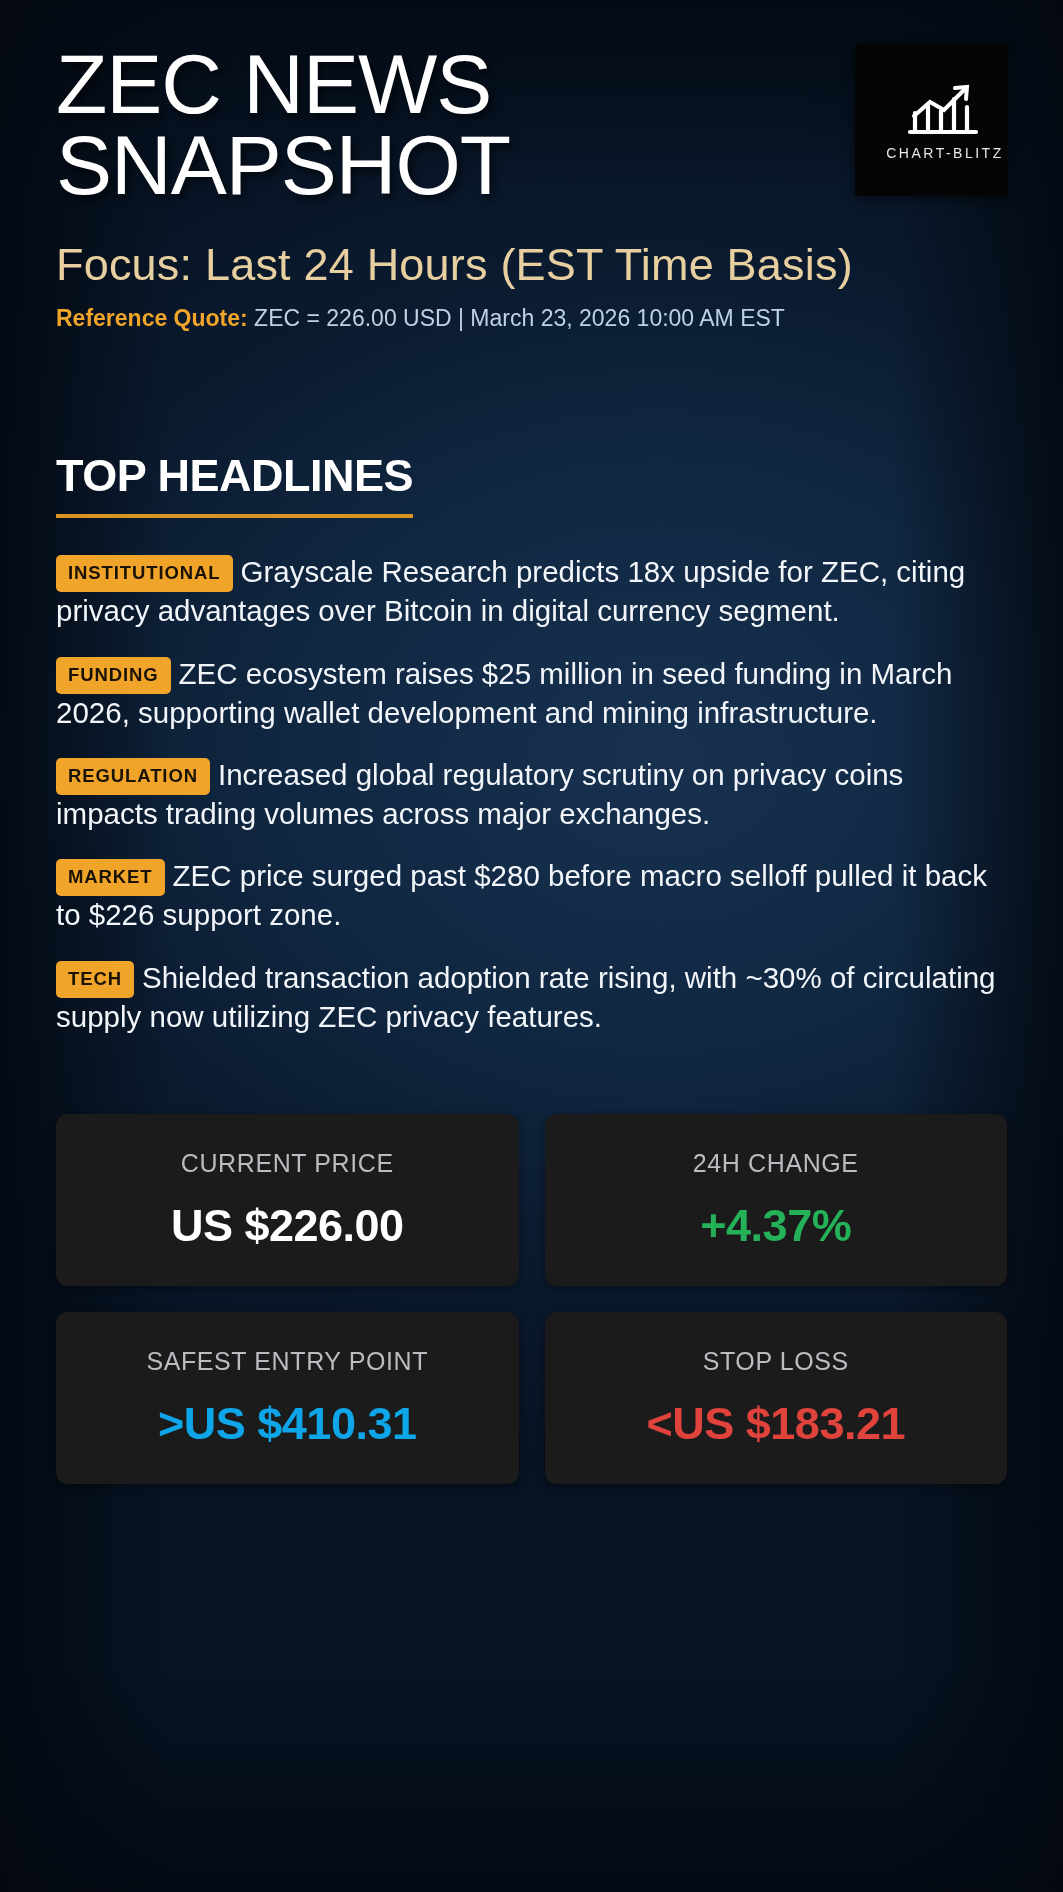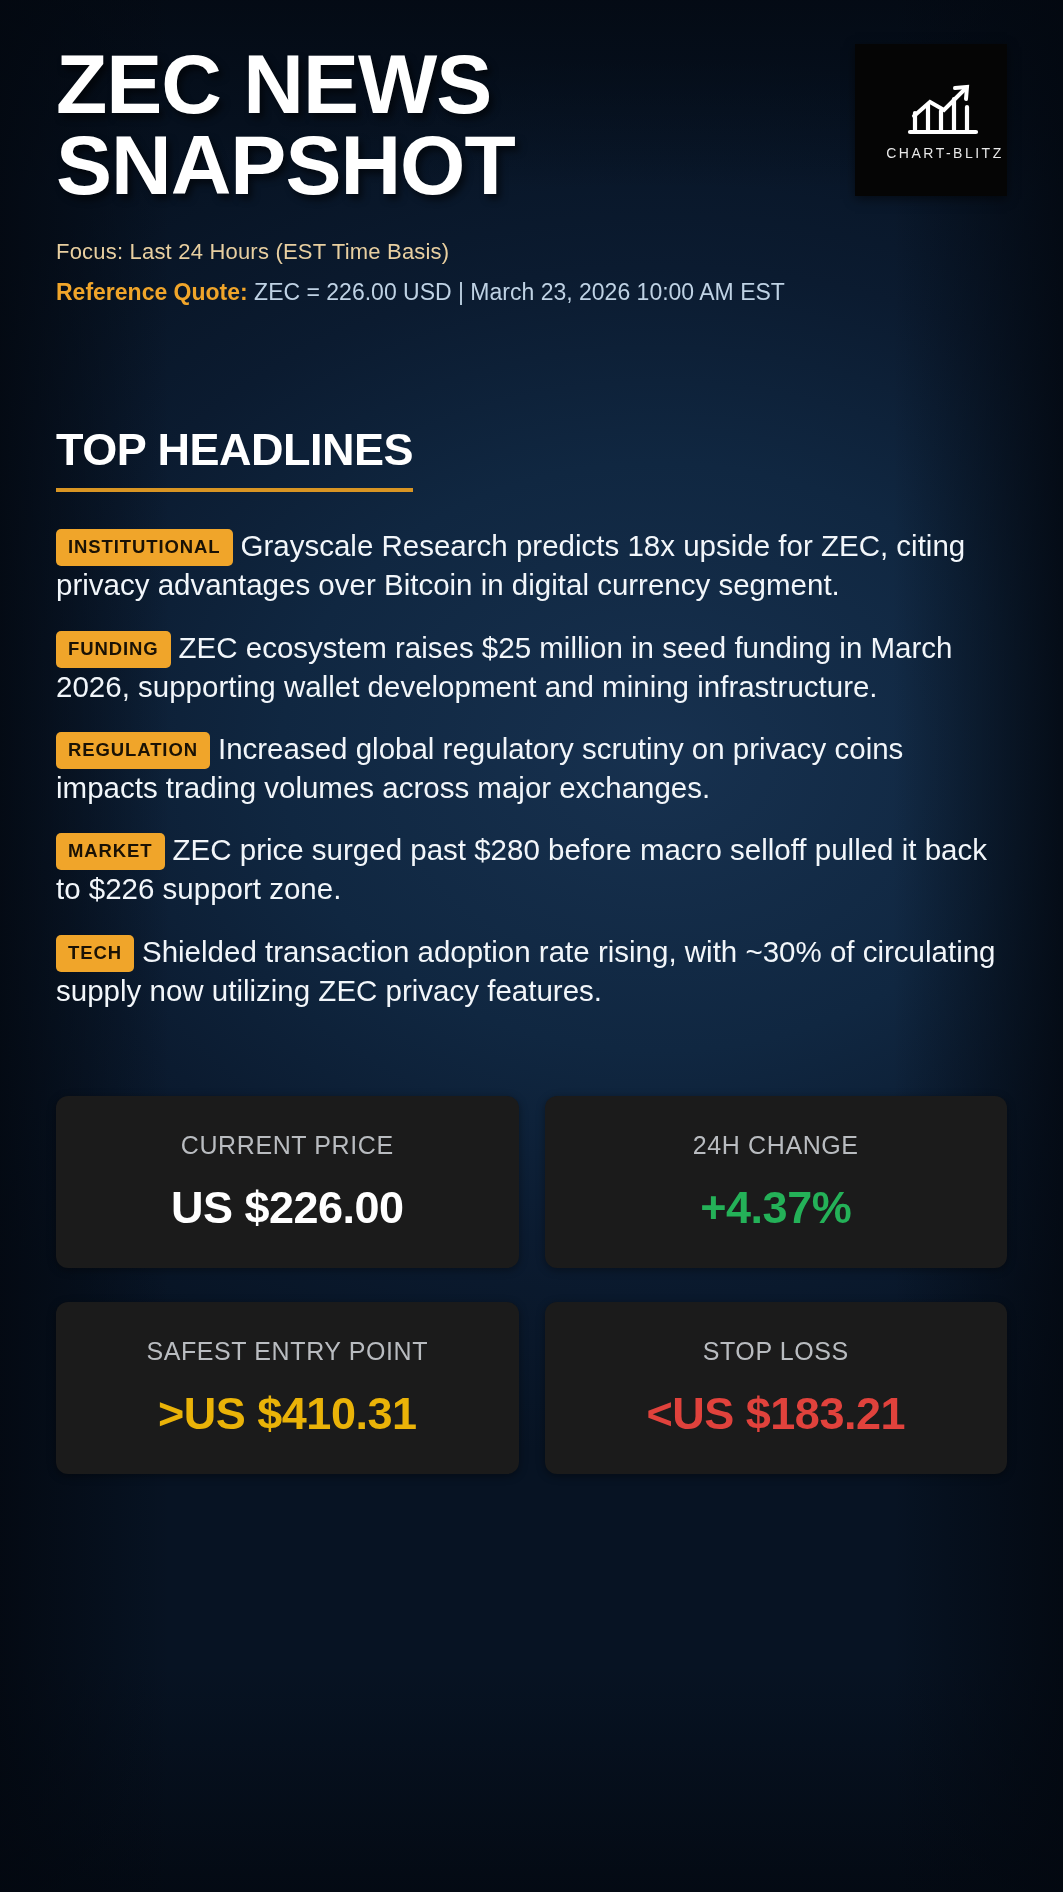--- a/index.html
+++ b/index.html
@@ -43,29 +43,29 @@
     display: flex;
     align-items: flex-start;
     justify-content: space-between;
   }
 
   .title-block { padding-top: 6px; }
 
   .main-title {
     font-size: 84px;
     line-height: 0.96;
-    font-weight: bold;
+    font-weight: normal;
     color: #ffffff;
     letter-spacing: -1px;
     text-shadow: 4px 5px 7px rgba(0,0,0,0.55);
   }
 
   .subtitle {
     margin-top: 34px;
-    font-size: 22px;
+    font-size: 45px;
     color: #e8cfa0;
     letter-spacing: 0.2px;
   }
 
   .refline {
     margin-top: 14px;
     font-size: 23px;
     color: #bfd2e4;
   }
   .refline .ref-label {
@@ -145,40 +145,39 @@
 
   .card {
     background: #1b1b1b;
     border-radius: 12px;
     height: 172px;
     display: flex;
     flex-direction: column;
     align-items: center;
     justify-content: center;
     box-shadow: 0 2px 9px rgba(0,0,0,0.4);
-    margin-top: 8px;
   }
 
   .card-label {
     font-size: 25px;
     color: #b9bcc0;
     letter-spacing: 0.6px;
     text-align: center;
   }
 
   .card-value {
     margin-top: 22px;
     font-size: 45px;
     font-weight: bold;
     letter-spacing: -0.5px;
     text-align: right;
   }
   .v-white { color: #ffffff; }
   .v-green { color: #24b158; }
-  .v-cyan  { color: #eab308; }
+  .v-cyan  { color: #0ea5e9; }
   .v-red   { color: #e0423c; }
 </style>
 </head>
 <body>
 
 <div class="page">
   <div class="content">
 
     
     <div class="header">

